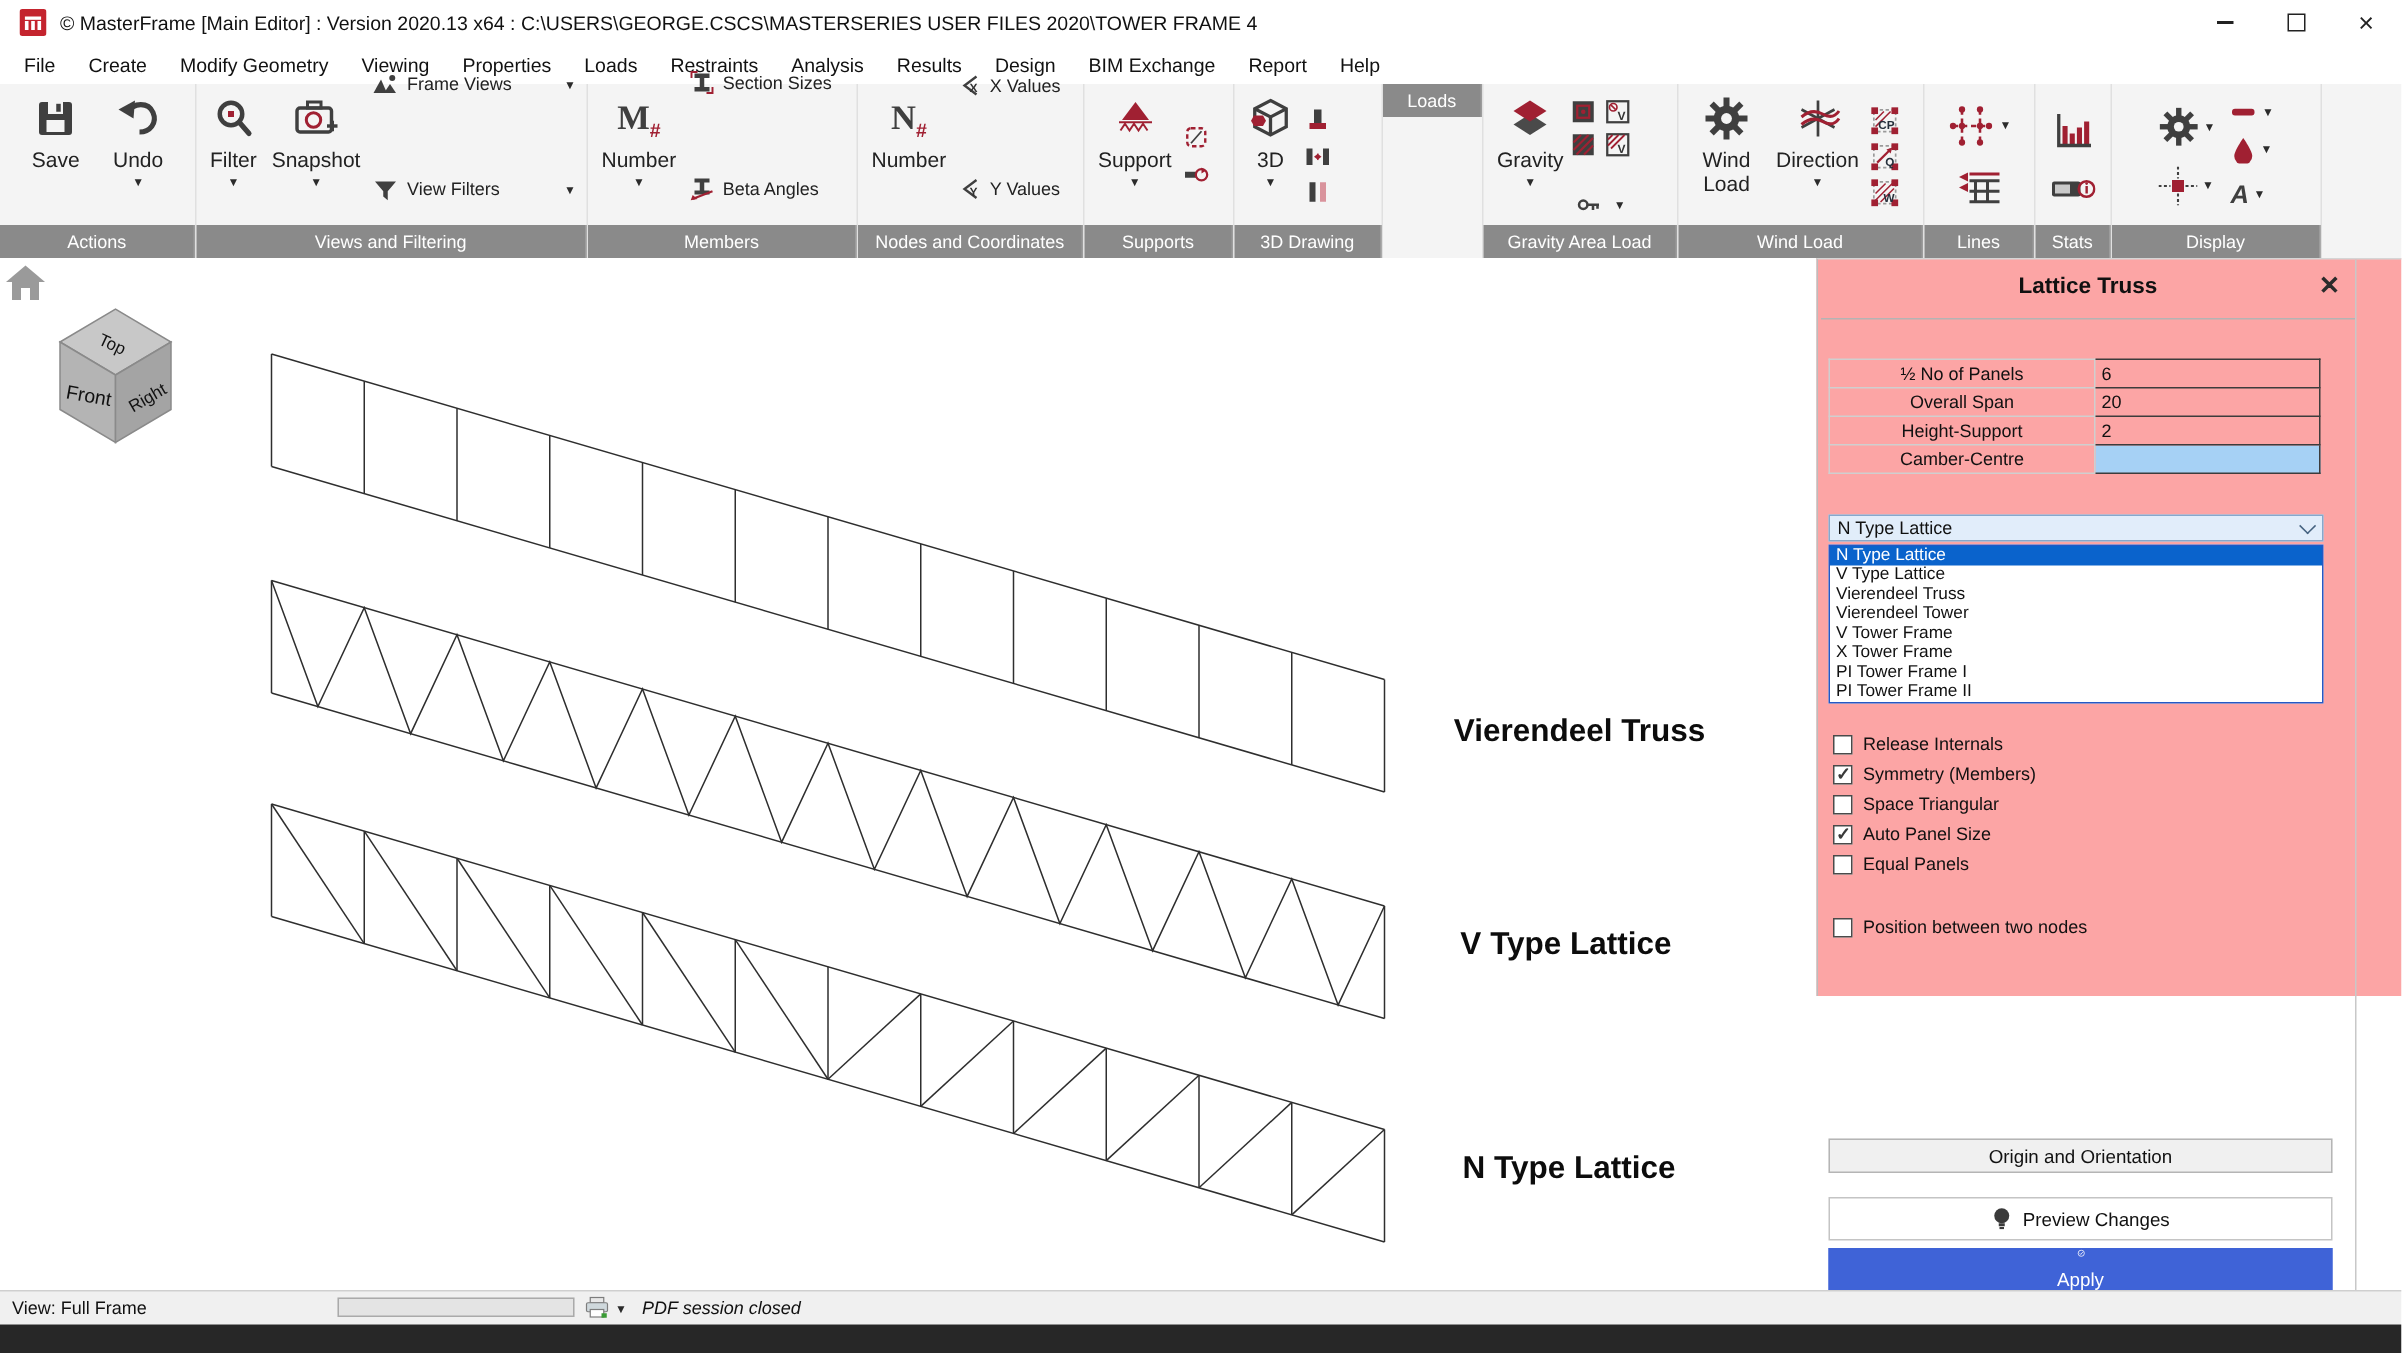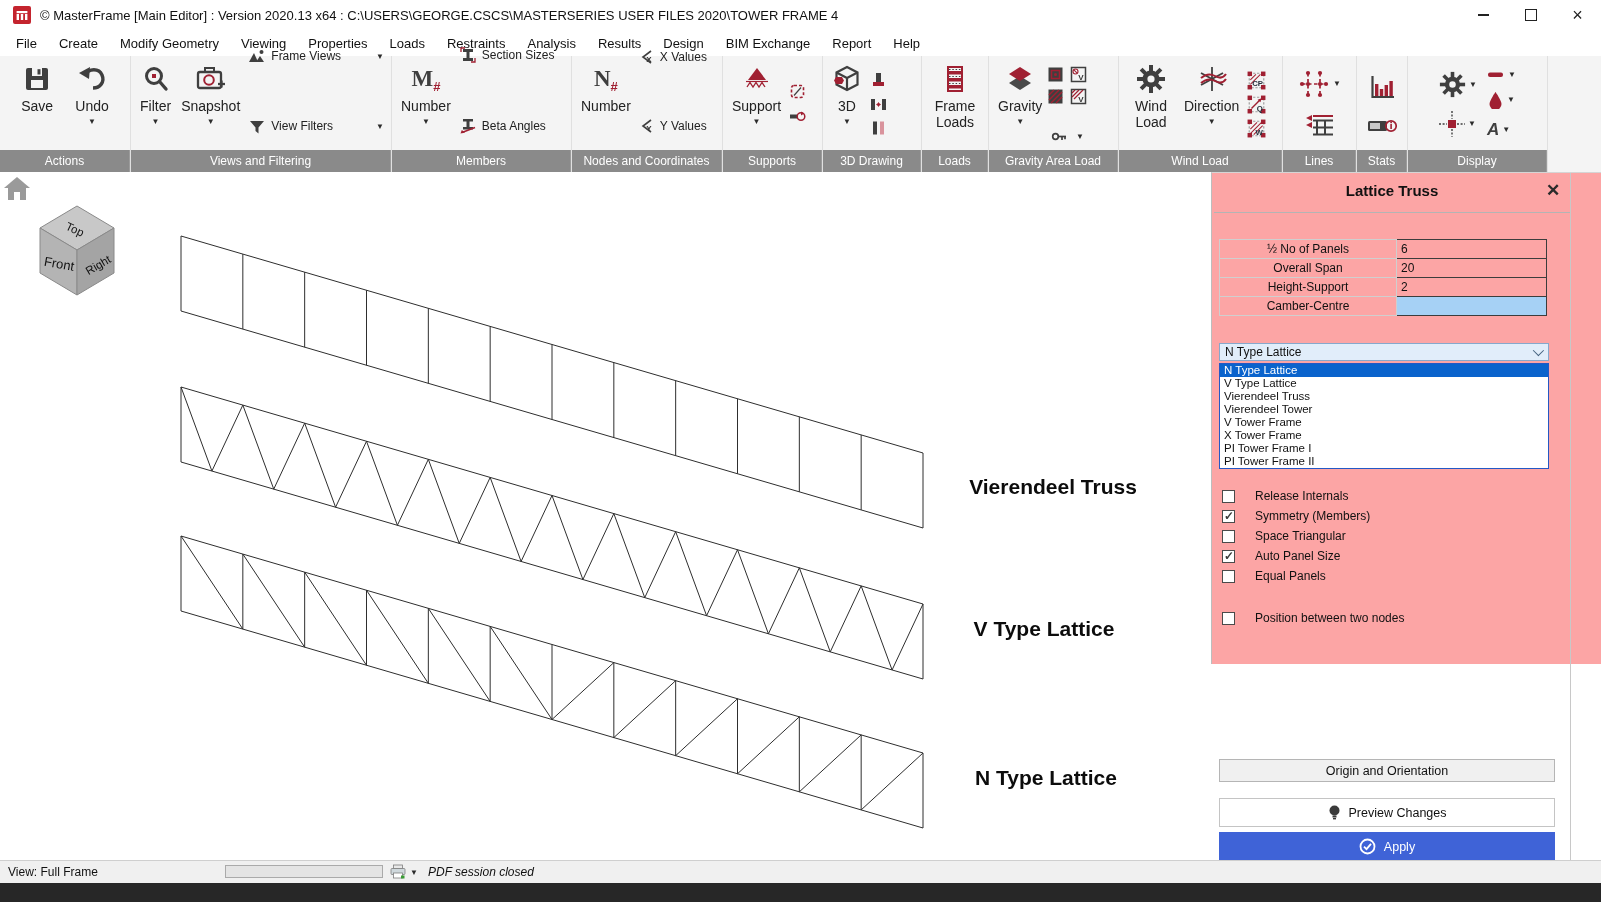--- a/index.html
+++ b/index.html
@@ -72,29 +72,29 @@
   .vcell.hl{background:#a6d1f5;}
   .combo{position:absolute;left:5px;top:170px;width:330px;height:18px;background:#e1edfa;
          border:1px solid #86a8cc;box-sizing:border-box;display:flex;align-items:center;
          font-size:12px;padding-left:5px;color:#111;}
   .chev{margin-left:auto;margin-right:7px;width:7px;height:7px;border-right:1.4px solid #44627f;
         border-bottom:1.4px solid #44627f;transform:rotate(45deg) translateY(-2px);}
   .dlist{position:absolute;left:5px;top:190px;width:330px;background:#fff;border:1px solid #2458c5;
          box-sizing:border-box;}
   .opt{height:13px;line-height:13px;font-size:11.5px;padding-left:4px;color:#111;white-space:nowrap;}
   .opt.selected{background:#0a63cc;color:#fff;}
-  .cbrow{position:absolute;left:8px;display:flex;align-items:center;gap:20px;font-size:12px;color:#111;}
+  .cbrow{position:absolute;left:8px;display:flex;align-items:center;gap:7px;font-size:12px;color:#111;}
   .cbbox{width:13px;height:13px;border:1px solid #4a4a4a;background:#fff;box-sizing:border-box;
          position:relative;flex:0 0 auto;}
   .cbbox.on::after{content:"\2713";position:absolute;left:1px;top:-2px;font-size:12px;font-weight:bold;color:#3a3a3a;}
   .pbtn{position:absolute;left:5px;width:336px;box-sizing:border-box;display:flex;
         align-items:center;justify-content:center;font-size:12.5px;color:#111;gap:8px;}
   .btn-origin{top:586px;height:23px;background:#f0f0f0;border:1px solid #b5b5b5;}
   .btn-preview{top:625px;height:29px;background:#fff;border:1px solid #c4c4c4;}
-  .btn-apply{top:659px;height:29px;background:#3f63d7;border:1px solid #3f63d7;color:#fff;}
+  .btn-apply{top:659px;height:29px;background:#3f63d7;border:1px solid #3f63d7;color:#fff;flex-direction:column;}
 
   
   .statusbar{position:absolute;left:0;top:860px;width:100%;height:23px;background:#f0f0f0;
              border-top:1px solid #cfcfcf;box-sizing:border-box;font-size:12px;color:#111;}
   .sview{position:absolute;left:8px;top:4px;}
   .sprog{position:absolute;left:225px;top:4px;width:158px;height:13px;background:#e4e4e4;
          border:1px solid #aaa;box-sizing:border-box;}
   .sprint{position:absolute;left:390px;top:3px;}
   .spcaret{position:absolute;left:410px;top:7px;font-size:8px;color:#2b2b2b;}
   .smsg{position:absolute;left:428px;top:4px;font-style:italic;}
@@ -361,38 +361,20 @@
         <svg width="17" height="16" viewBox="0 0 17 16">
           <rect x="3" y="1.5" width="4" height="13" class="fd"></rect>
             <rect x="10" y="1.5" width="4" height="13" fill="#d9939c"></rect>
           </svg>
       </div>
     </div>
     <div class="glabel">3D Drawing</div>
   </div>
 
   <div class="rgroup" style="width:67px">
-    <div class="rbody" style="justify-content:center">
-      <div class="bigbtn">
-        <div class="bicon">
-            <svg width="30" height="30" viewBox="0 0 30 30">
-          <rect x="8" y="3" width="14" height="24" class="sr" stroke-width="2"></rect>
-          <rect x="8" y="7" width="14" height="3.5" class="fr"></rect>
-              <rect x="8" y="14" width="14" height="3.5" class="fr"></rect>
-              <rect x="8" y="21" width="14" height="3.5" class="fr"></rect>
-          <g class="sd" stroke-width="1" stroke-dasharray="1.5,1.8">
-                <line x1="9" y1="5.5" x2="21" y2="5.5"></line>
-                <line x1="9" y1="12.5" x2="21" y2="12.5"></line>
-                <line x1="9" y1="19.5" x2="21" y2="19.5"></line>
-              </g>
-            </svg>
-          </div>
-        <div class="blabel wrap">Frame Loads</div>
-      </div>
-    </div>
     <div class="glabel">Loads</div>
   </div>
 
   <div class="rgroup" style="width:130px">
     <div class="rbody">
       <div class="bigbtn">
         <div class="bicon">
             <svg width="30" height="28" viewBox="0 0 30 28">
           <polygon points="15,11 26,18 15,25 4,18" fill="#4a4a4a"></polygon>
           <polygon points="15,2 26,9 15,16 4,9" class="fr"></polygon>

